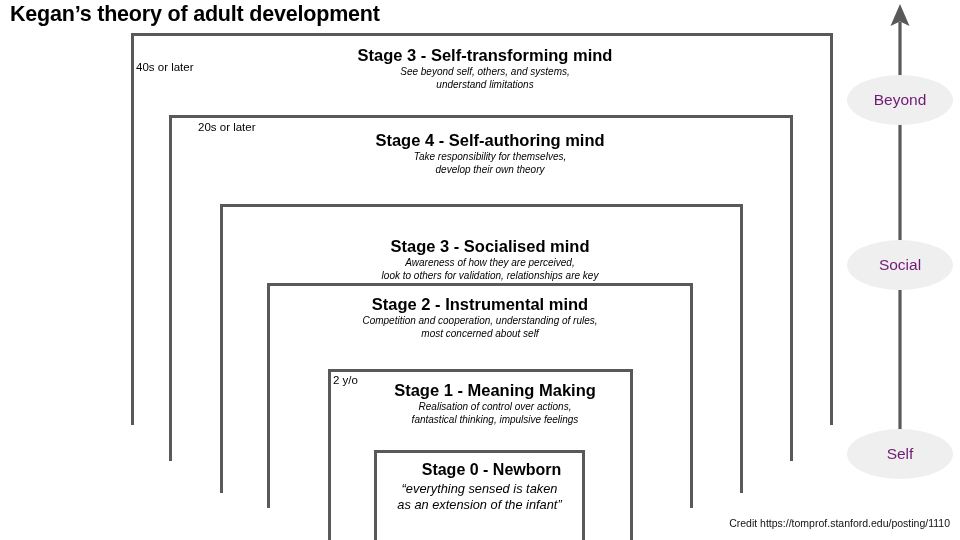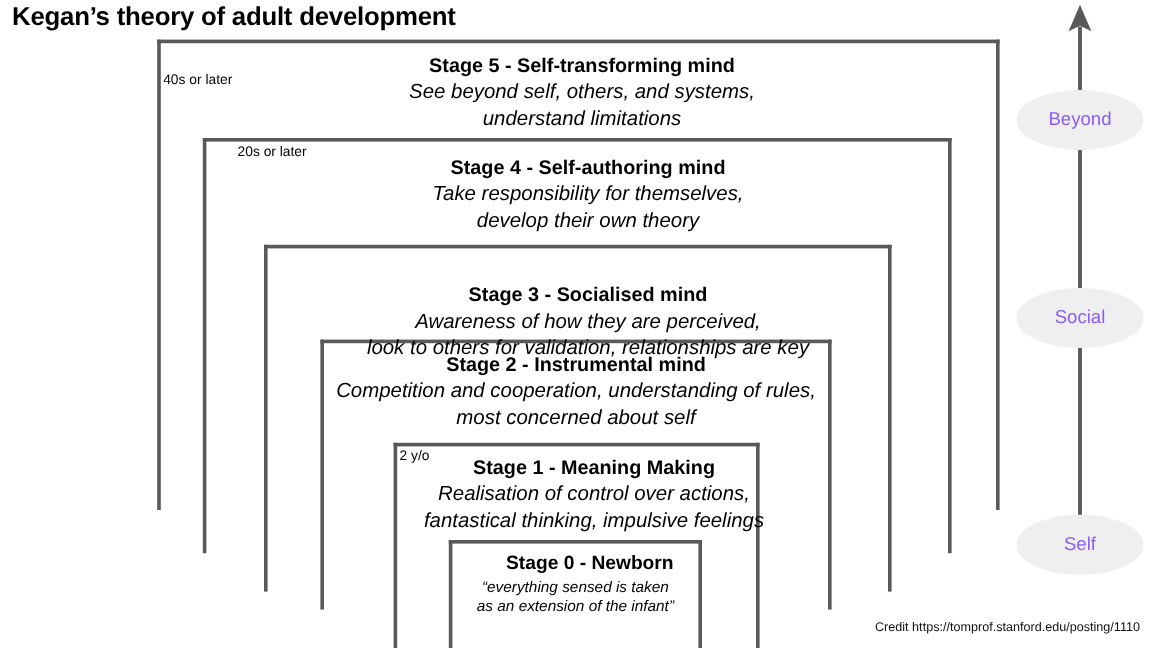--- a/index.html
+++ b/index.html
@@ -46,21 +46,21 @@
     text-align: center;
     box-sizing: border-box;
   }
   .stage-heading {
     font-size: 16.5px;
     font-weight: bold;
     line-height: 1.18;
     white-space: nowrap;
   }
   .stage-desc {
-    font-size: 17px;
+    font-size: 10px;
     font-style: italic;
     line-height: 1.28;
     margin-top: 1px;
   }
   .stage-desc .line { display: block; white-space: nowrap; }
 
   
   .stage-text.s0 .stage-heading { font-size: 16px; padding-left: 24px; }
   .stage-text.s0 .stage-desc { font-size: 12.8px; }
 
@@ -84,21 +84,21 @@
 
   
   .axis-node {
     position: absolute;
     background: #efefef;
     border-radius: 50%;
     display: flex;
     align-items: center;
     justify-content: center;
     font-size: 15.5px;
-    color: #8b5cf6;
+    color: #701a75;
     white-space: nowrap;
   }
 
   
   #credit {
     position: absolute;
     right: 10px;
     bottom: 11px;
     font-size: 10.5px;
     color: #111;
@@ -118,21 +118,21 @@
   <div class="stage-frame" id="frame-stage-3" style="left: 220px; top: 204px; width: 523px; height: 289px; border-top-color: rgb(89, 89, 89); border-left-color: rgb(89, 89, 89); border-right-color: rgb(89, 89, 89);"></div>
   <div class="stage-frame" id="frame-stage-2" style="left: 267px; top: 283px; width: 426px; height: 225px; border-top-color: rgb(89, 89, 89); border-left-color: rgb(89, 89, 89); border-right-color: rgb(89, 89, 89);"></div>
   <div class="stage-frame" id="frame-stage-1" style="left: 328px; top: 369px; width: 305px; height: 175px; border-top-color: rgb(89, 89, 89); border-left-color: rgb(89, 89, 89); border-right-color: rgb(89, 89, 89);"></div>
   <div class="stage-frame" id="frame-stage-0" style="left: 374px; top: 450px; width: 211px; height: 92px; border-top-color: rgb(89, 89, 89); border-left-color: rgb(89, 89, 89); border-right-color: rgb(89, 89, 89);"></div>
 
   <div class="age-label" style="left:136px; top:42px;margin-top:20px;">40s or later</div>
   <div class="age-label" style="left:174px; top:122px;margin-left:24px;">20s or later</div>
   <div class="age-label" style="left:333px; top:375px;">2 y/o</div>
 
   <div class="stage-text s5" style="left:280px; top:46px; width:410px;">
-    <div class="stage-heading">Stage 5 - Self-transforming mind</div>
+    <div class="stage-heading">Stage 3 - Self-transforming mind</div>
     <div class="stage-desc">
       <span class="line">See beyond self, others, and systems,</span>
       <span class="line">understand limitations</span>
     </div>
   </div>
 
   <div class="stage-text s4" style="left:290px; top:131px; width:400px;">
     <div class="stage-heading">Stage 4 - Self-authoring mind</div>
     <div class="stage-desc">
       <span class="line">Take responsibility for themselves,</span>

